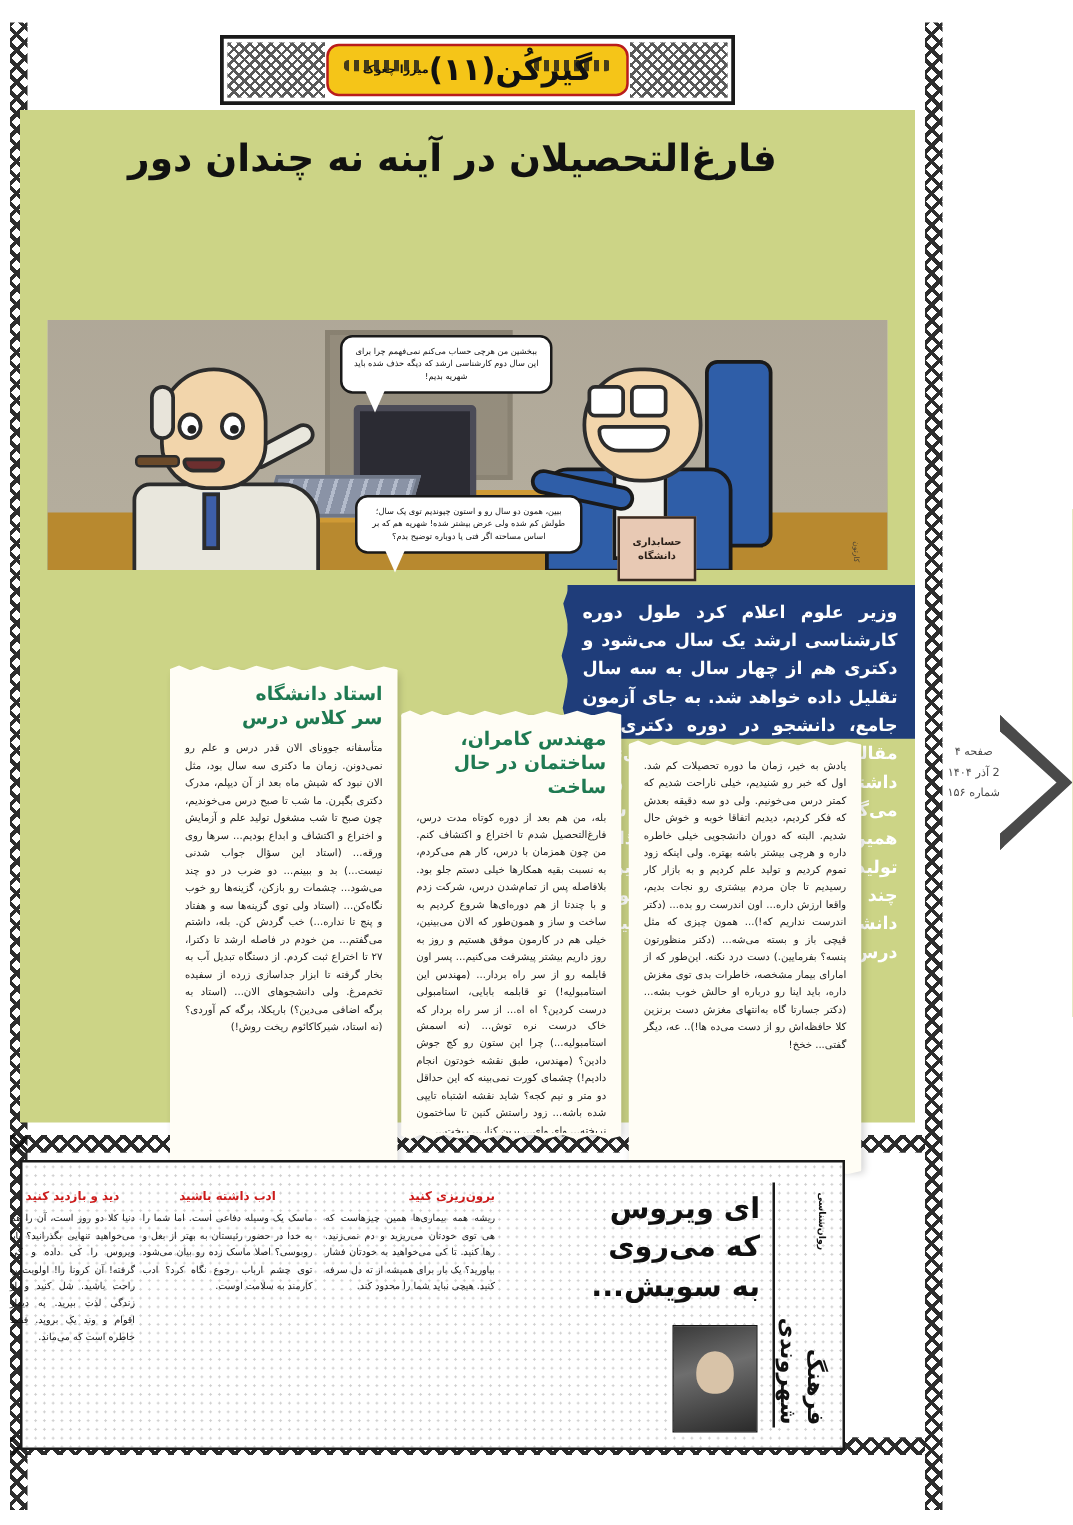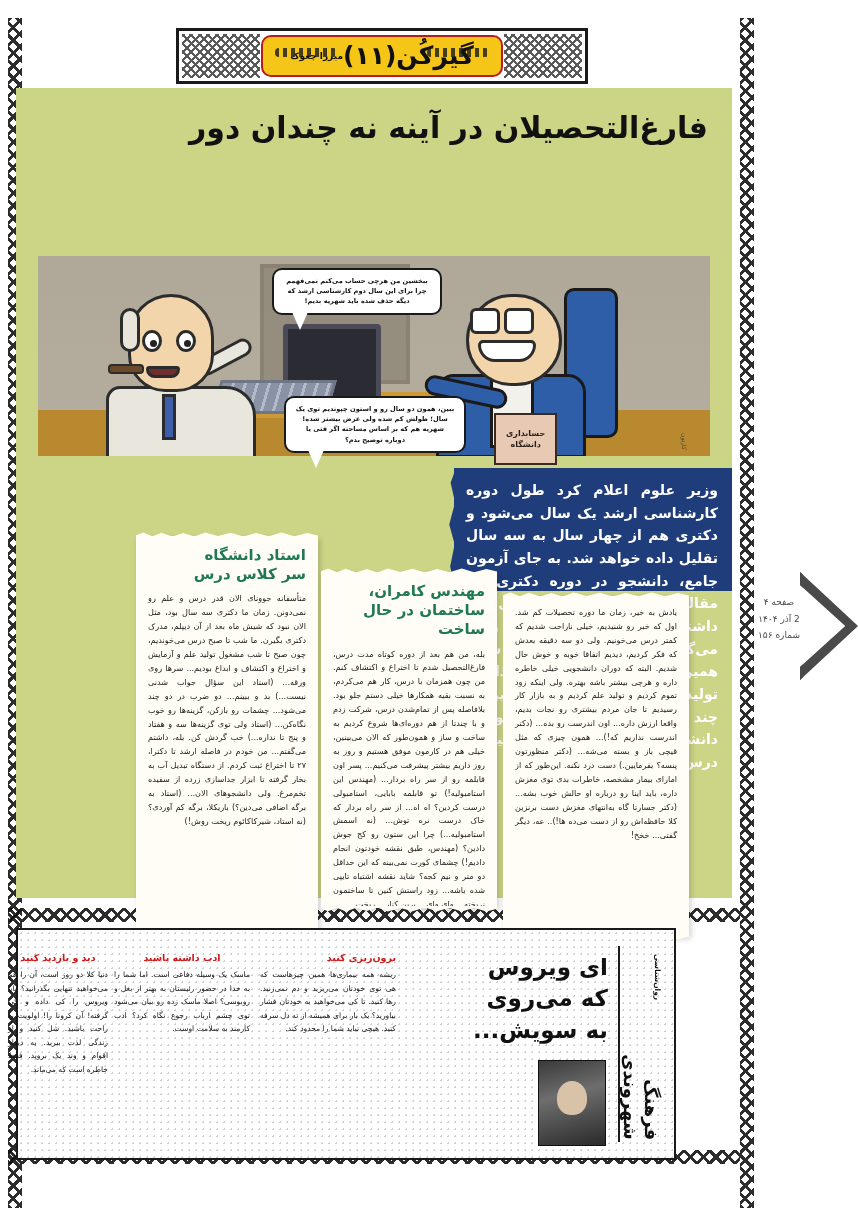--- a/index.html
+++ b/index.html
@@ -74,21 +74,21 @@
 
   
   #article-panel {
     position: absolute; left: 16px; top: 88px;
     width: 716px; height: 810px;
     background: #ccd486;
   }
 
   #headline {
     position: absolute; left: 0; right: 24px; top: 22px;
-    text-align: right; 
+    text-align: center; 
     font-size: 30px; font-weight: 700; color: #111;
     direction: rtl; letter-spacing: -.5px;
   }
 
   
   #cartoon {
     position: absolute; left: 22px; top: 168px;
     width: 672px; height: 200px;
     background: linear-gradient(180deg,#c9c2b4 0%, #b9b2a3 55%, #8e9a63 100%);
     overflow: hidden;
@@ -201,21 +201,21 @@
     position:absolute; left: 6px; top: 104px; width: 84px; height: 20px;
     background:#2f5ea8; border:3px solid #1a1a1a; border-radius: 10px;
     transform: rotate(12deg);
   }
 
   
   .bubble {
     position: absolute; background: #ffffff;
     border: 2px solid #1a1a1a; border-radius: 10px;
     padding: 6px 9px; font-size: 6.6px; line-height: 1.55;
-    color: #111; text-align: center; direction: rtl; font-weight: 700;
+    color: #111; text-align: center; direction: rtl; font-weight: 400;
   }
   .bubble:after {
     content: ""; position: absolute; width: 0; height: 0;
     border-left: 8px solid transparent; border-right: 8px solid transparent;
     border-top: 18px solid #fff; bottom: -17px;
   }
   #bubble-top    { left: 256px; top: 180px; width: 170px; }
   #bubble-top:after { left: 18px; }
   #bubble-bottom { left: 268px; top: 308px; width: 182px; }
   #bubble-bottom:after { left: 22px; }

